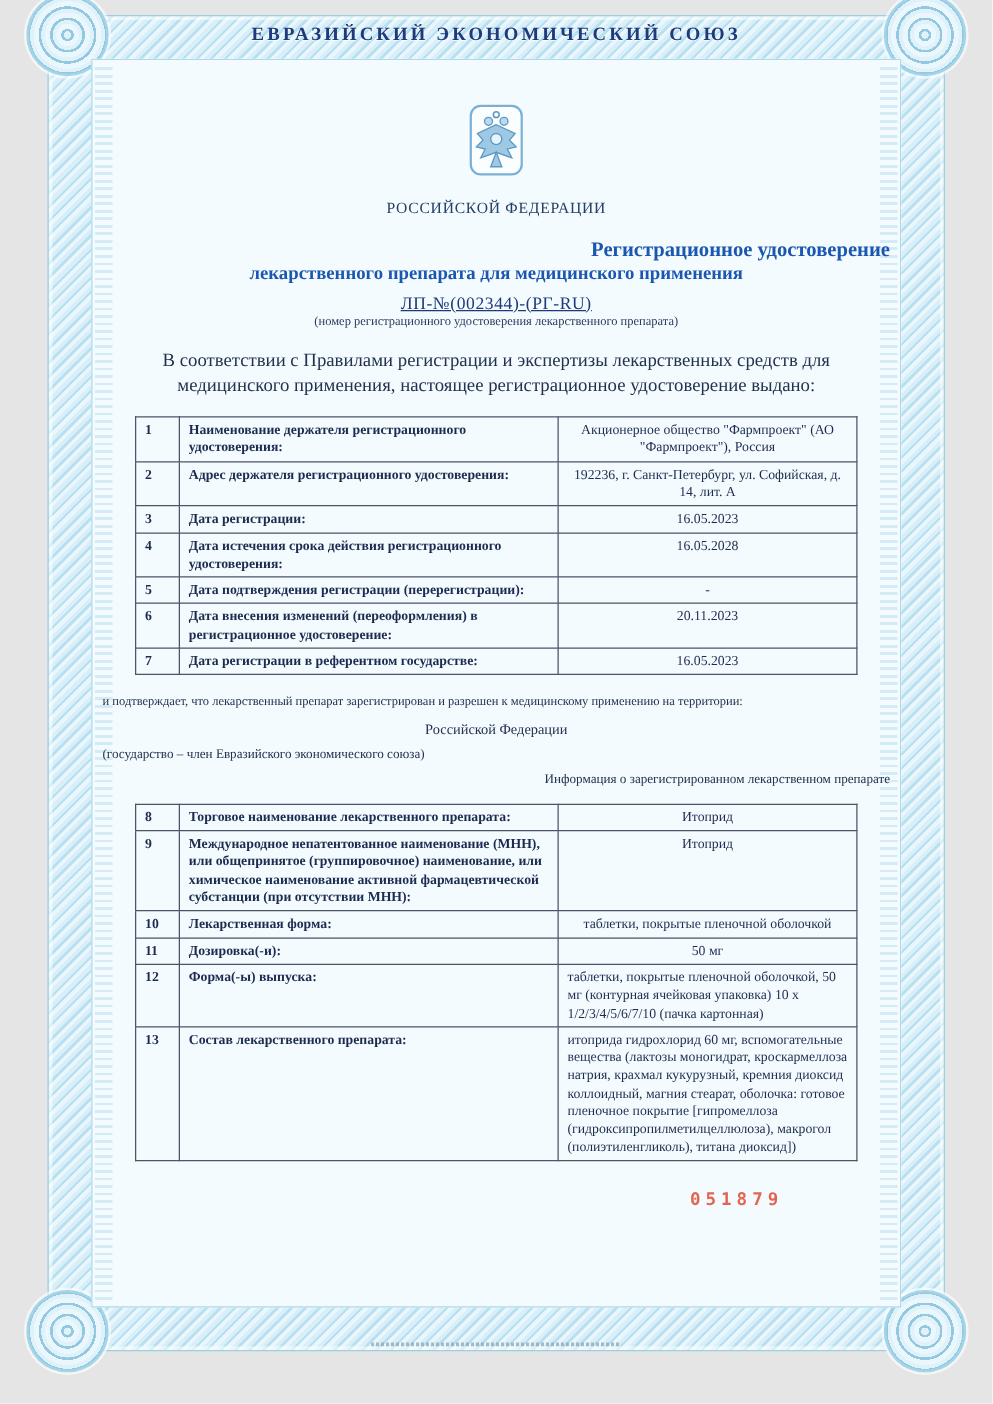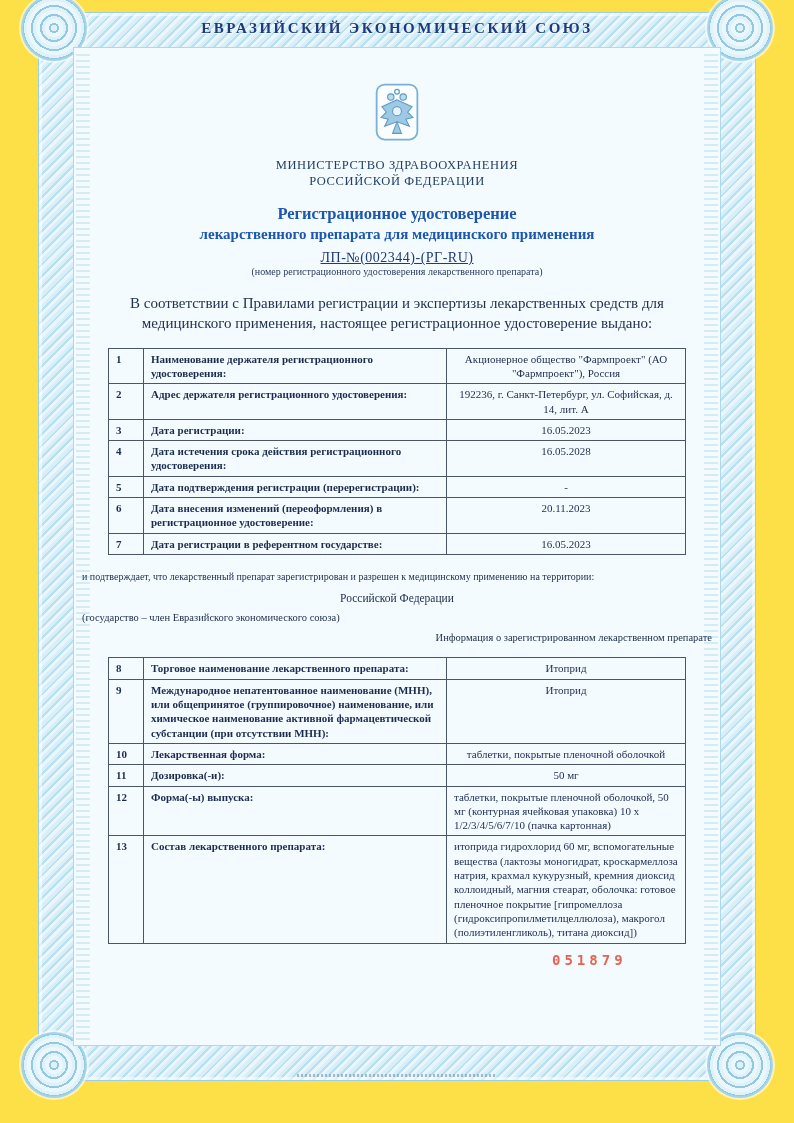--- a/index.html
+++ b/index.html
@@ -3,21 +3,21 @@
 <meta charset="utf-8">
 <style>
   html,body{margin:0;padding:0;}
   body{
     width:794px;height:1123px;overflow:hidden;
     background:#ffffff;
     font-family:"Liberation Serif", serif;
     color:#22324f;
     position:relative;
   }
-  .page{position:absolute;inset:0;background:#fde047;}
+  .page{position:absolute;inset:0;background:#e5e5e5;}
 
   
   .frame{
     position:absolute;left:38px;right:38px;top:12px;bottom:42px;
     background:
       repeating-linear-gradient(135deg,#d8eef8 0 3px,#b9e0f1 3px 5px,#e9f6fb 5px 8px);
     border:1px solid #9ccfe4;
     box-shadow:inset 0 0 0 3px rgba(255,255,255,.5);
   }
   .inner{
@@ -46,21 +46,21 @@
     font-weight:bold;font-size:15px;letter-spacing:2.5px;color:#1d3a7a;
     text-shadow:0 1px 0 rgba(255,255,255,.7);z-index:5;
   }
 
   
   .content{position:absolute;left:82px;right:82px;top:50px;z-index:4;}
 
   .emblem-wrap{text-align:center;margin-top:32px;}
   .ministry{margin-top:10px;text-align:center;font-size:12.5px;letter-spacing:.6px;color:#234066;line-height:1.25;}
   .doc-title{margin-top:14px;text-align:center;color:#1b57b0;font-weight:bold;line-height:1.3;}
-  .doc-title .l1{font-size:16.5px;}
+  .doc-title .l1{font-size:16.5px;text-align:right;}
   .doc-title .l2{font-size:15px;}
   .reg-number{margin-top:6px;text-align:center;font-weight:normal;font-size:14px;color:#1d3a7a;text-decoration:underline;letter-spacing:.5px;}
   .reg-caption{text-align:center;font-size:10px;color:#2b3b5e;}
   .intro{margin-top:16px;text-align:center;font-size:15px;line-height:1.35;color:#22324f;padding:0 8px;}
 
   table.cert{
     border-collapse:collapse;margin:14px auto 0 auto;width:578px;
     font-size:11px;color:#1c2c50;
   }
   table.cert td{
@@ -110,21 +110,20 @@
         <circle cx="30" cy="11" r="2.6" fill="none" stroke="#5d99c4" stroke-width="1.4"></circle>
         <circle cx="23" cy="17" r="3.6" fill="#b9dbee" stroke="#5d99c4" stroke-width="1.2"></circle>
         <circle cx="37" cy="17" r="3.6" fill="#b9dbee" stroke="#5d99c4" stroke-width="1.2"></circle>
         <path d="M30 20 L13 28 L18 34 L12 40 L20 42 L16 50 L30 45 L44 50 L40 42 L48 40 L42 34 L47 28 Z" fill="#9ec9e4" stroke="#5d99c4" stroke-width="1.2"></path>
         <circle cx="30" cy="33" r="5" fill="#e8f4fb" stroke="#5d99c4" stroke-width="1.2"></circle>
         <path d="M30 45 L25 58 L35 58 Z" fill="#9ec9e4" stroke="#5d99c4" stroke-width="1.2"></path>
       </svg>
     </div>
 
     <div class="ministry">
-      <div>МИНИСТЕРСТВО ЗДРАВООХРАНЕНИЯ</div>
       <div>РОССИЙСКОЙ ФЕДЕРАЦИИ</div>
     </div>
 
     <div class="doc-title">
       <div class="l1">Регистрационное удостоверение</div>
       <div class="l2">лекарственного препарата для медицинского применения</div>
     </div>
 
     <div class="reg-number">ЛП-№(002344)-(РГ-RU)</div>
     <div class="reg-caption">(номер регистрационного удостоверения лекарственного препарата)</div>

